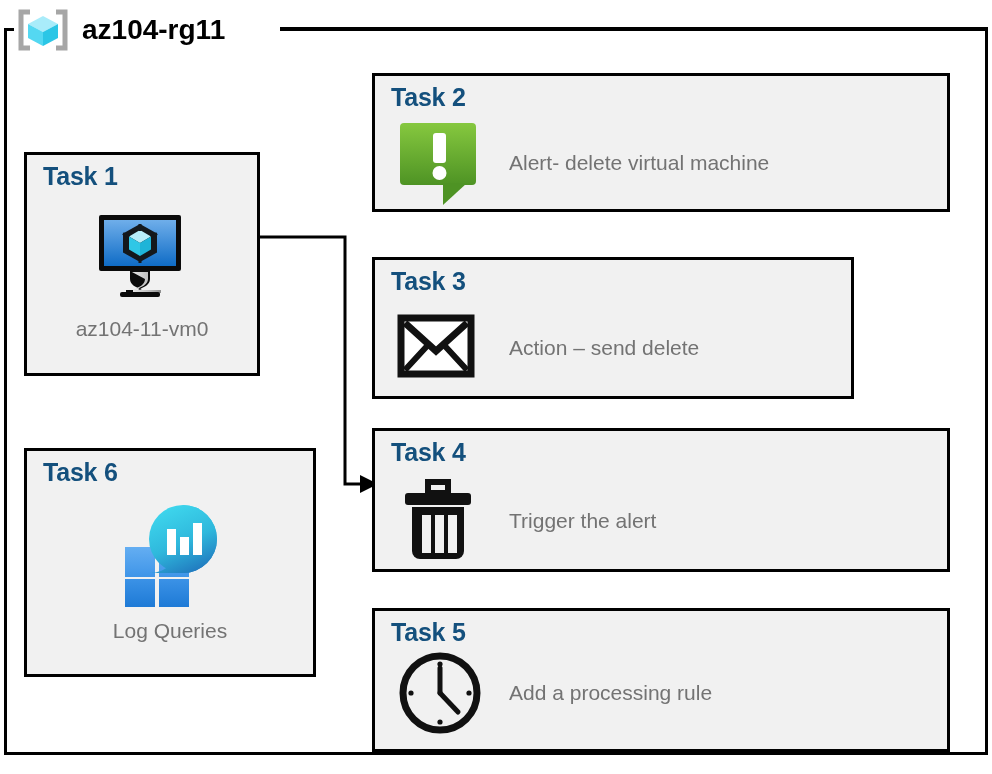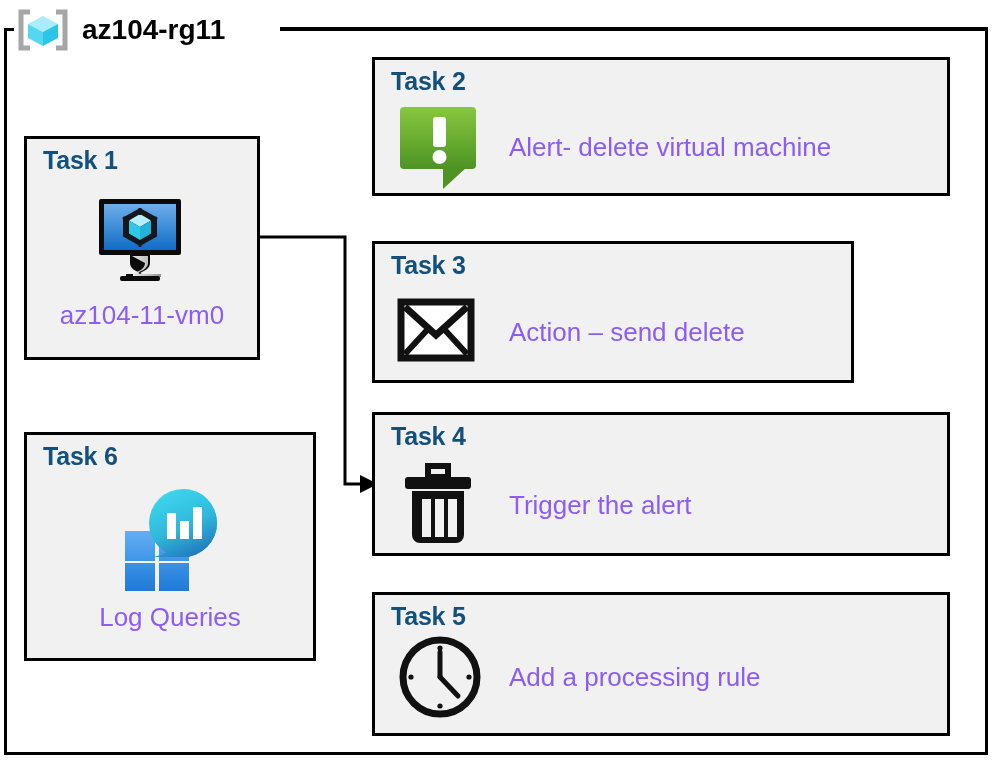--- a/index.html
+++ b/index.html
@@ -52,34 +52,35 @@
     line-height: 1;
     padding-left: 4px;
   }
 
   
   .task-box {
     position: absolute;
     background: #f1f1f1;
     border: 3px solid #000000;
     box-sizing: border-box;
+    margin-top: 16px;
   }
   .task-title {
     position: absolute;
     left: 16px;
     top: 8px;
     font-size: 25px;
     font-weight: bold;
     color: #14507d;
     letter-spacing: -0.2px;
     line-height: 1.1;
   }
   .task-label {
-    font-size: 26px;
-    color: #8b5cf6;
+    font-size: 21px;
+    color: #737373;
     white-space: nowrap;
     line-height: 1.1;
   }
 
   
   .col-left .icon-slot {
     position: absolute;
     left: 0;
     right: 0;
     display: flex;

